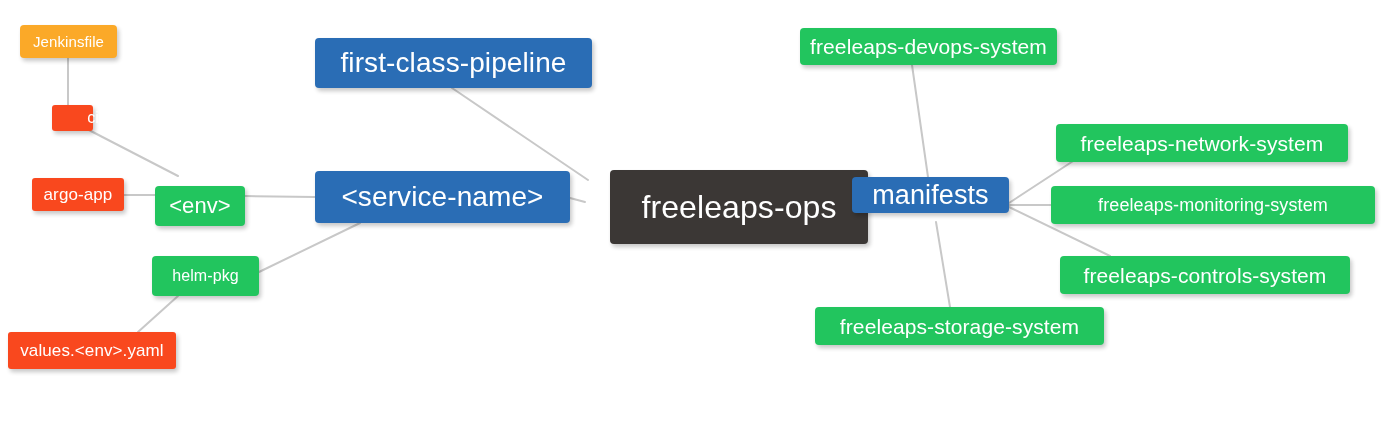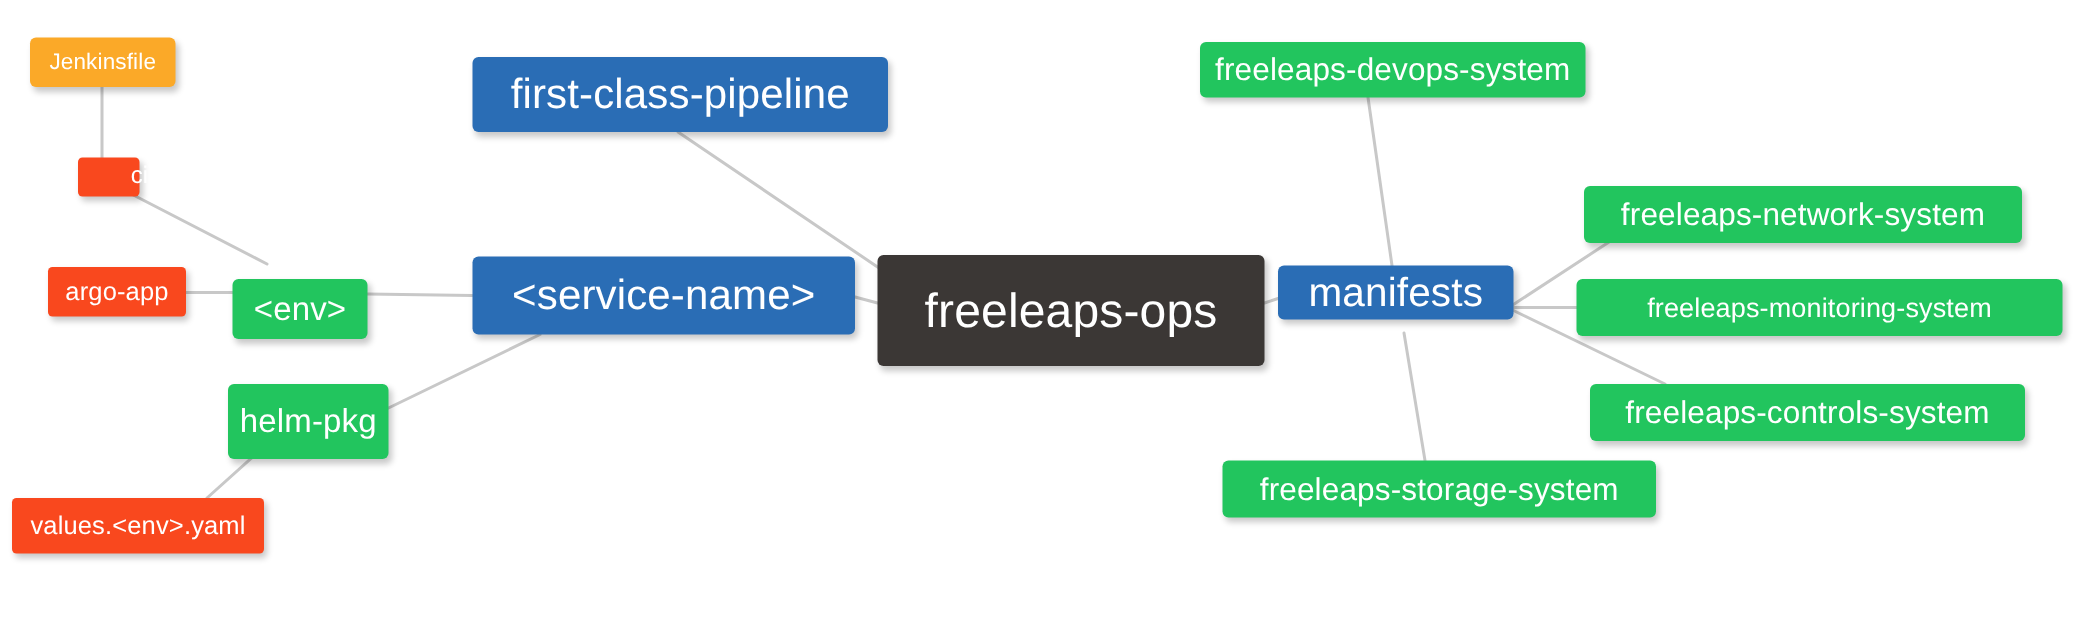--- a/index.html
+++ b/index.html
@@ -33,21 +33,21 @@
     align-items: center;
     justify-content: center;
     color: #ffffff;
     border-radius: 4px;
     white-space: nowrap;
     box-shadow: 2px 3px 4px rgba(0,0,0,0.22);
     line-height: 1;
     letter-spacing: 0.1px;
     user-select: none;
   }
-  .n-root  { background: #3b3735; }
+  .n-root  { background: #3b3735; margin-left: 25px; }
   .n-blue  { background: #2a6db5; }
   .n-green { background: #22c55e; }
   .n-red   { background: #f9481e; }
   .n-orange{ background: #fba928; }
 </style>
 </head>
 <body>
 
 <div id="canvas">
   <svg id="edge-layer" viewBox="0 0 1390 421" preserveAspectRatio="none">
@@ -65,21 +65,21 @@
       <line x1="1009" y1="205" x2="1051" y2="205" stroke="#c8c8c8" stroke-width="2" stroke-linecap="round"></line>
       <line x1="1009" y1="207" x2="1110" y2="256" stroke="#c8c8c8" stroke-width="2" stroke-linecap="round"></line>
       <line x1="936" y1="222" x2="950" y2="307" stroke="#c8c8c8" stroke-width="2" stroke-linecap="round"></line>
     </svg>
   <div id="node-layer">
       <div class="node n-root" style="left: 585px; top: 170px; width: 258px; height: 74px; font-size: 32px; border-radius: 4px;">freeleaps-ops</div>
       <div class="node n-blue" style="left: 315px; top: 171px; width: 255px; height: 52px; font-size: 28px; border-radius: 4px;">&lt;service-name&gt;</div>
       <div class="node n-blue" style="left: 315px; top: 38px; width: 277px; height: 50px; font-size: 28px; border-radius: 4px;">first-class-pipeline</div>
       <div class="node n-blue" style="left: 852px; top: 177px; width: 157px; height: 36px; font-size: 27px; border-radius: 4px;">manifests</div>
       <div class="node n-green" style="left: 155px; top: 176px; width: 90px; height: 40px; font-size: 22px; border-radius: 4px; margin-top: 10px;">&lt;env&gt;</div>
-      <div class="node n-green" style="left: 152px; top: 256px; width: 107px; height: 50px; font-size: 22px; border-radius: 4px;">helm-pkg</div>
+      <div class="node n-green" style="left: 152px; top: 256px; width: 107px; height: 40px; font-size: 16px; border-radius: 4px;">helm-pkg</div>
       <div class="node n-red" style="left: 52px; top: 105px; width: 33px; height: 26px; font-size: 16px; border-radius: 3px; padding-left: 41px;">ci</div>
       <div class="node n-red" style="left: 32px; top: 178px; width: 92px; height: 33px; font-size: 17px; border-radius: 3px;">argo-app</div>
       <div class="node n-red" style="left: 8px; top: 332px; width: 168px; height: 37px; font-size: 17px; border-radius: 3px;">values.&lt;env&gt;.yaml</div>
       <div class="node n-orange" style="left: 20px; top: 25px; width: 97px; height: 33px; font-size: 15px; border-radius: 4px;">Jenkinsfile</div>
       <div class="node n-green" style="left: 800px; top: 28px; width: 257px; height: 37px; font-size: 21px; border-radius: 4px;">freeleaps-devops-system</div>
       <div class="node n-green" style="left: 1056px; top: 124px; width: 292px; height: 38px; font-size: 21px; border-radius: 4px;">freeleaps-network-system</div>
       <div class="node n-green" style="left: 1051px; top: 186px; width: 324px; height: 38px; font-size: 18px; border-radius: 4px;">freeleaps-monitoring-system</div>
       <div class="node n-green" style="left: 1060px; top: 256px; width: 290px; height: 38px; font-size: 21px; border-radius: 4px;">freeleaps-controls-system</div>
       <div class="node n-green" style="left: 815px; top: 307px; width: 289px; height: 38px; font-size: 21px; border-radius: 4px;">freeleaps-storage-system</div>
     </div>

